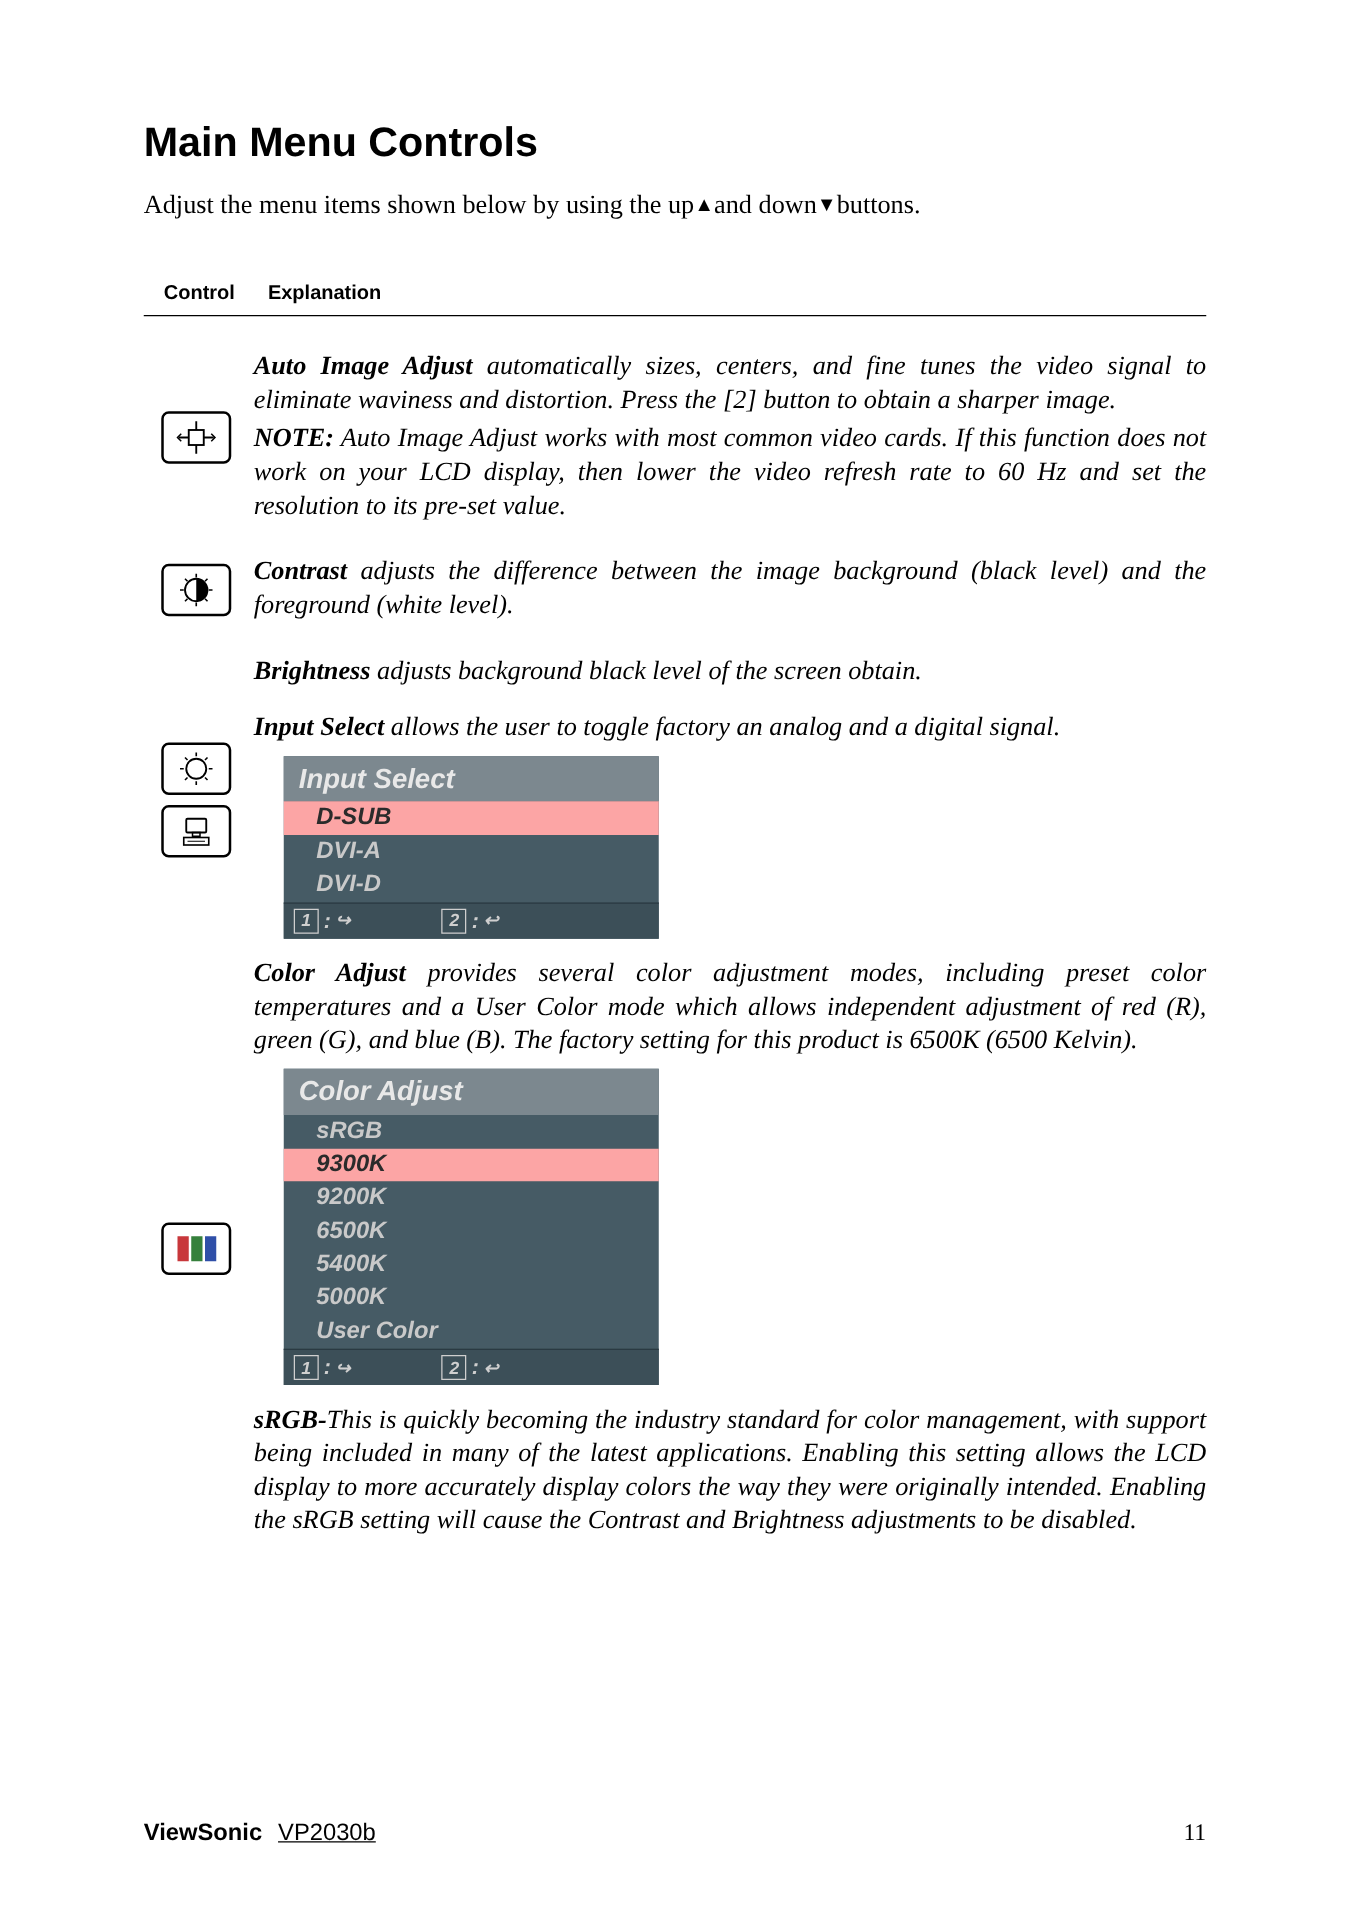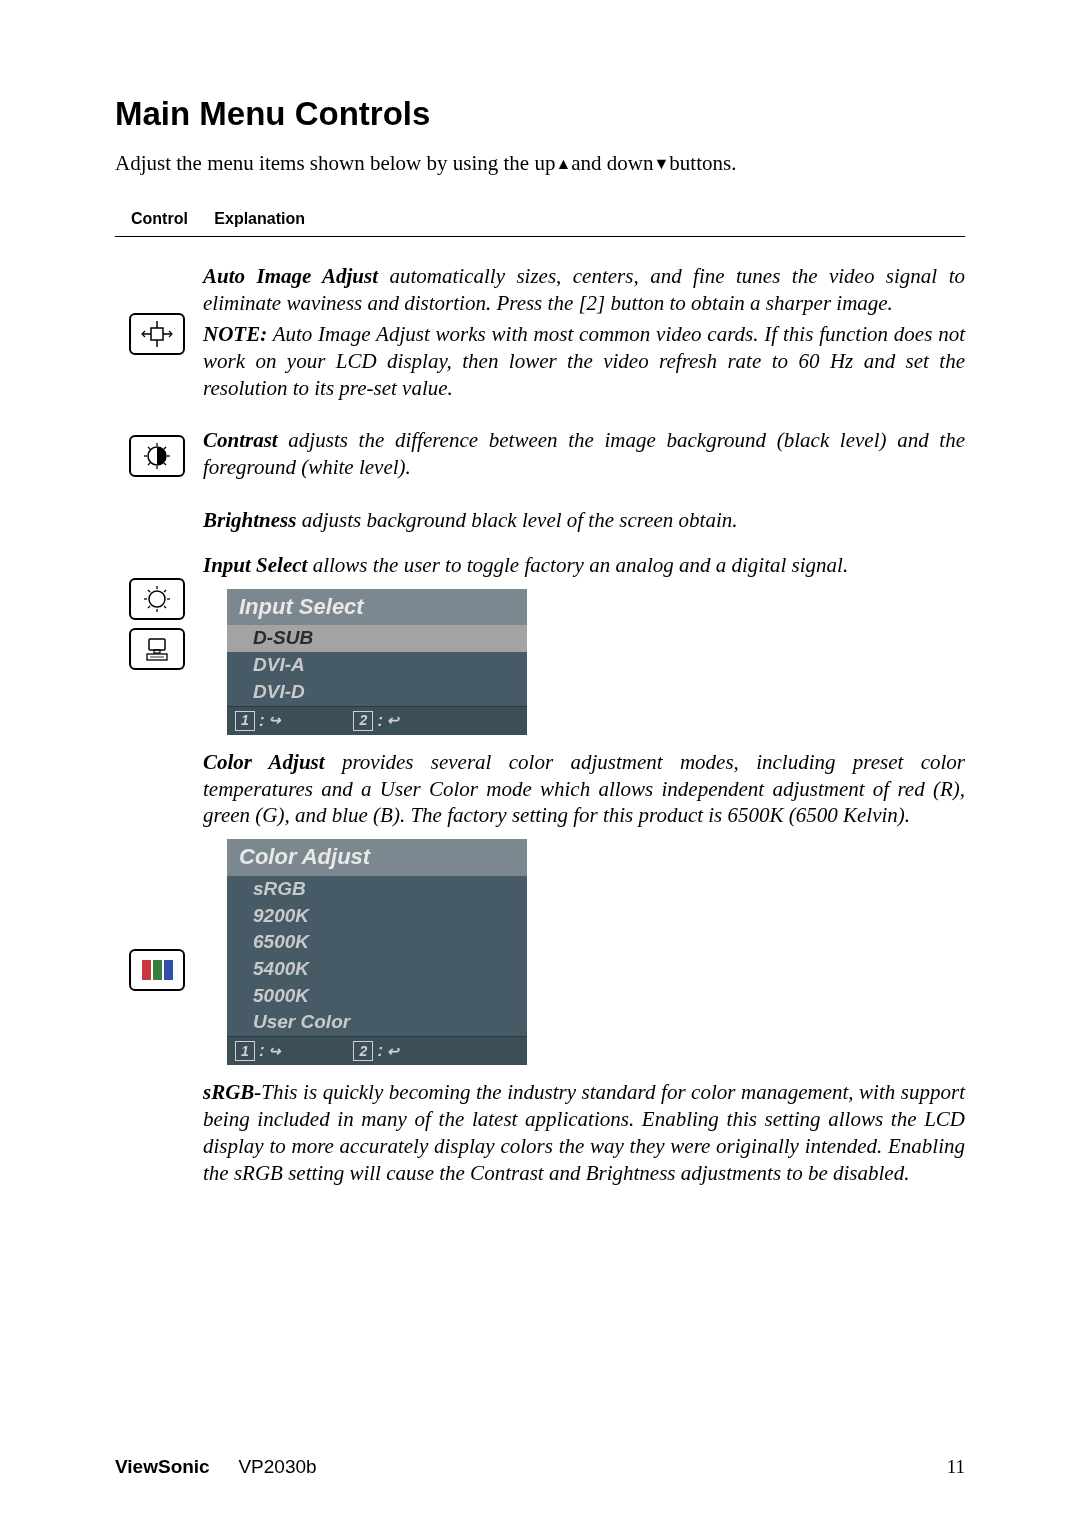--- a/index.html
+++ b/index.html
@@ -13,21 +13,21 @@
     padding: 95px 115px 50px 115px;
     position: relative;
   }
   h1 {
     font-family: Arial, Helvetica, sans-serif;
     font-size: 33px;
     font-weight: bold;
     margin-bottom: 18px;
   }
   .intro {
-    margin-bottom: 28px;
+    margin-bottom: 44px;
   }
   .tri { font-size: 16px; display:inline-block; vertical-align: 1px;}
   .headers {
     font-family: Arial, Helvetica, sans-serif;
     font-weight: bold;
     font-size: 16px;
     padding: 6px 0 8px 16px;
     border-bottom: 1.5px solid #000;
     margin-bottom: 26px;
   }
@@ -79,21 +79,21 @@
   .osd-title {
     background: #7c888f;
     color: #e8e8e8;
     padding: 4px 12px;
     font-size: 22px;
   }
   .osd-item {
     padding: 1px 0 1px 26px;
   }
   .osd-item.sel {
-    background: #a3a3a3;
+    background: #fca5a5;
     color: #2b2b2b;
   }
   .osd-footer {
     background: #3c4f58;
     border-top: 1px solid #2a3a42;
     display: flex;
     padding: 3px 8px;
     color: #cfcfcf;
     font-size: 17px;
     align-items: center;
@@ -113,21 +113,21 @@
   .pagefoot {
     position: absolute;
     bottom: 50px;
     left: 115px;
     right: 115px;
     display: flex;
     justify-content: space-between;
     font-size: 19px;
   }
   .pagefoot .brand { font-family: Arial, Helvetica, sans-serif; font-weight: bold; }
-  .pagefoot .model { font-family: Arial, Helvetica, sans-serif; margin-left: 24px;}
+  .pagefoot .model { font-family: Arial, Helvetica, sans-serif; margin-left: 8px; text-decoration: underline;}
 
   
   .iconbox svg { width: 36px; height: 30px; }
   .rgbblock { display:flex; gap:2px;}
   .rgbblock span { width:9px; height:20px; display:block;}
   .rgbblock .r{background:#c8373b;} .rgbblock .g{background:#36803c;} .rgbblock .b{background:#2f4fa8;}
 </style>
 </head>
 <body>
 
@@ -243,20 +243,21 @@
           <span class="b"></span>
         </div>
     </div>
   </div>
   <div class="desccol">
     <p><span class="bold">Color Adjust</span><span> provides several color adjustment modes, including preset color temperatures and a User Color mode which allows independent adjustment of red (R), green (G), and blue (B). The factory setting for this product is 6500K (6500 Kelvin).</span></p>
 
     <div class="osd">
       <div class="osd-title">Color Adjust</div>
       <div class="osd-item">sRGB</div>
+      <div class="osd-item sel">9300K</div>
       <div class="osd-item">9200K</div>
       <div class="osd-item">6500K</div>
       <div class="osd-item">5400K</div>
       <div class="osd-item">5000K</div>
       <div class="osd-item">User Color</div>
       <div class="osd-footer">
         <span class="kbox">1</span>
           <span>:</span>
           <span class="farrow">↪</span>
         <span class="mid"></span>

